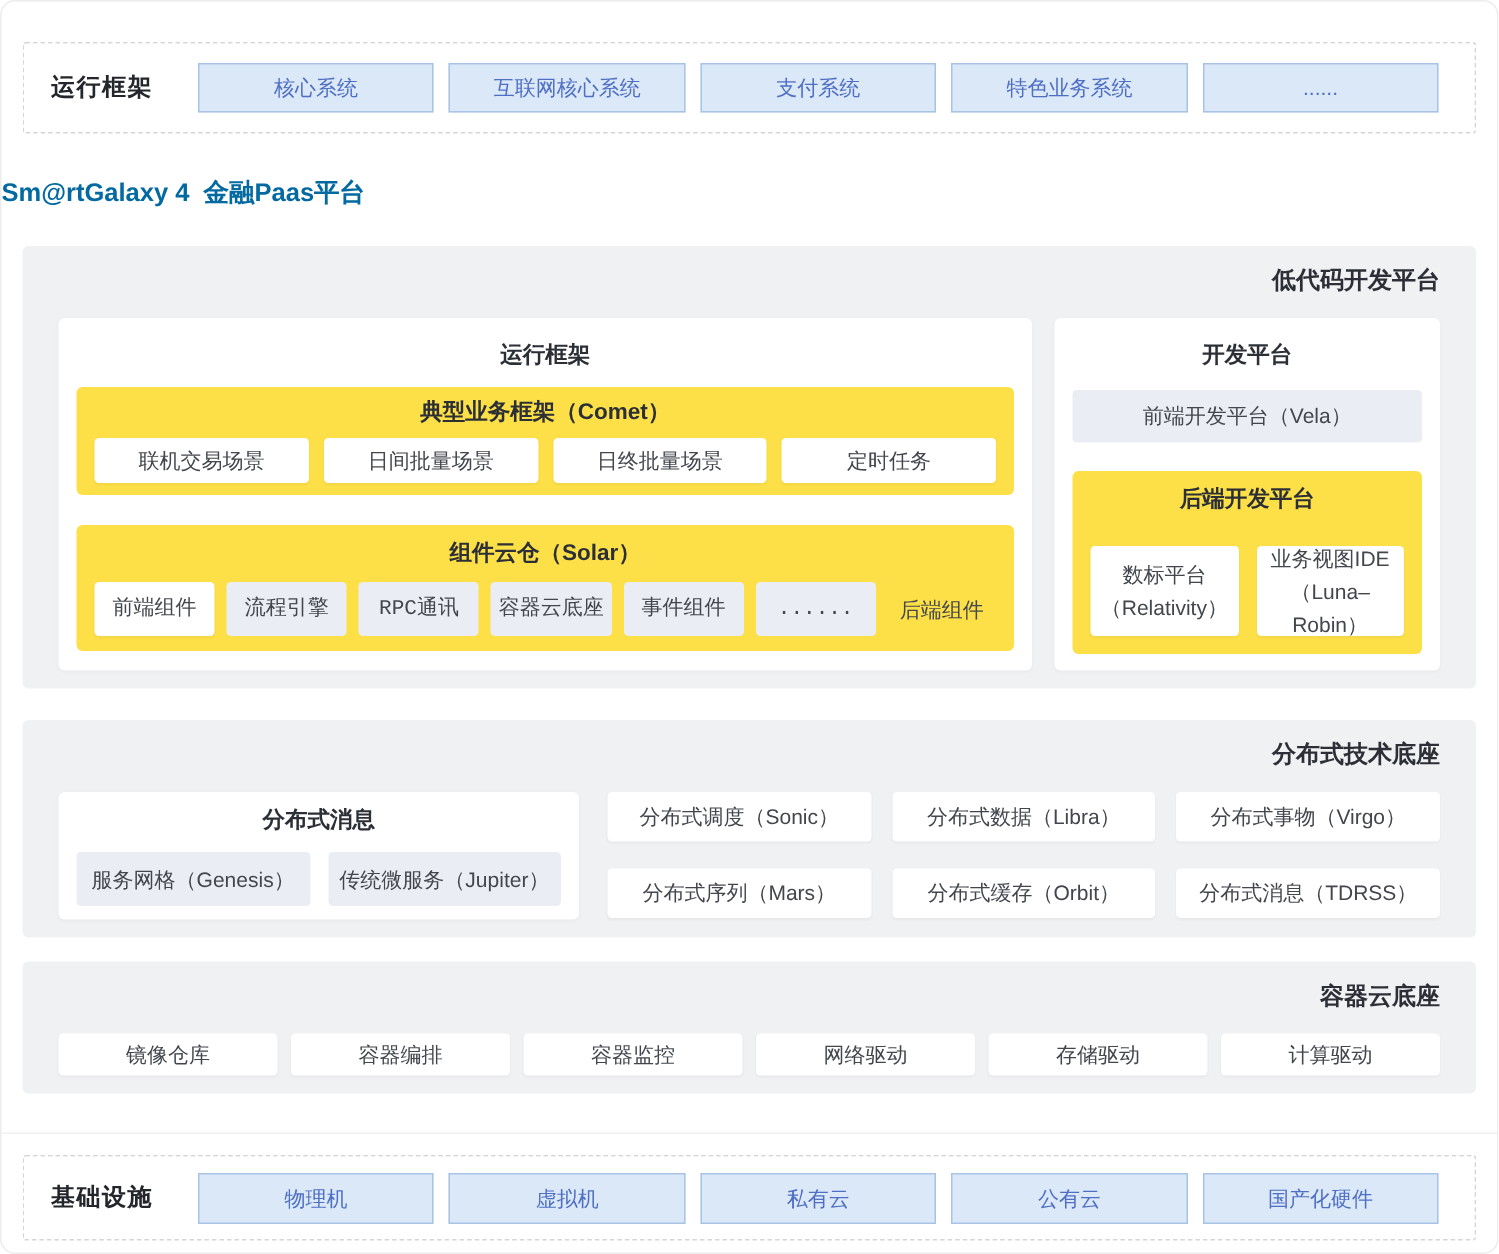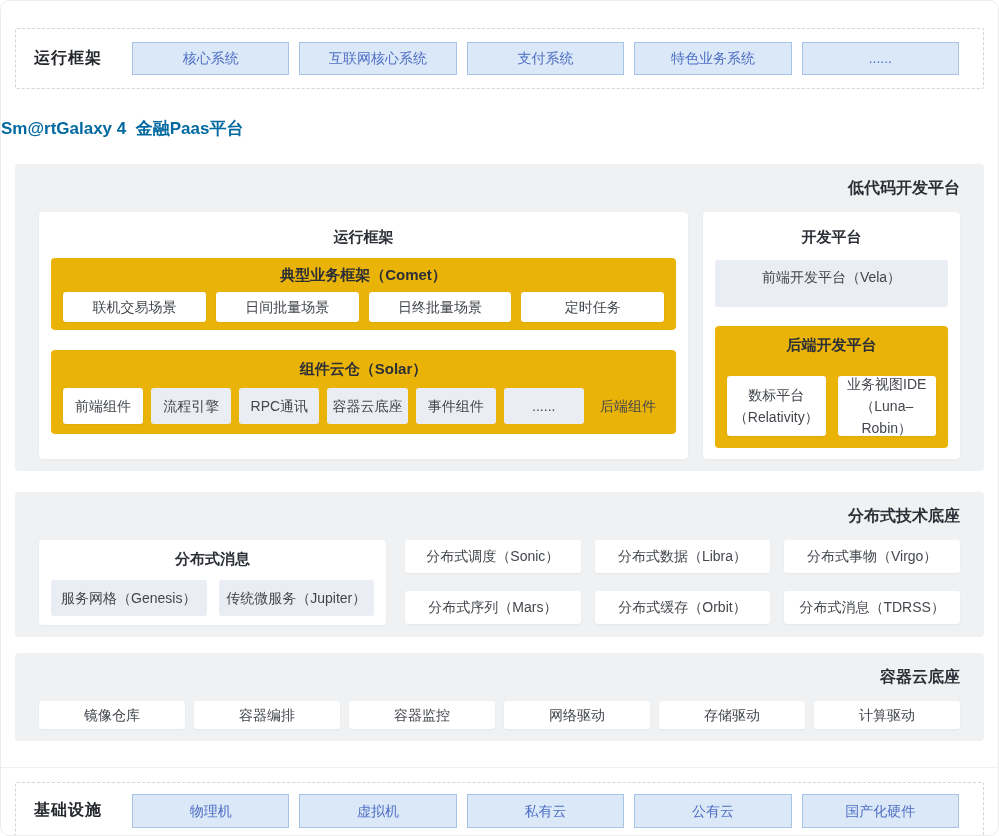--- a/index.html
+++ b/index.html
@@ -69,21 +69,21 @@
     font-size: 15px; font-weight: 700; text-align: center;
     color: #2c3036; line-height: 22px;
   }
 
   .white-panel {
     background: #ffffff;
     border-radius: 4px;
     box-shadow: 0 1px 3px rgba(31,35,41,0.04);
   }
   .sub-gray {
-    background: #eab308;
+    background: #fde047;
     border-radius: 4px;
   }
   .item-row { display: flex; gap: 10px; }
   .white-item {
     background: #ffffff; border-radius: 3px;
     text-align: center; font-size: 14px; color: #43474d;
     box-shadow: 0 1px 2px rgba(31,35,41,0.05);
   }
   .lav-item {
     background: #ebedf4; border-radius: 3px;
@@ -96,26 +96,26 @@
   
   .lowcode-content { display: flex; gap: 15px; }
   .runtime { flex: 1; padding: 10px 12px 10px; }
   .runtime > .panel-subtitle { margin: 4px 0 10px; }
   .comet { padding: 6px 12px 8px; }
   .comet .sub-title { margin-bottom: 6px; }
   .comet .white-item { flex: 1; height: 30px; line-height: 30px; }
   .solar { margin-top: 20px; padding: 8px 12px 10px; }
   .solar .sub-title { margin-bottom: 8px; }
   .solar .item-row { gap: 8px; }
-  .solar .white-item, .solar .lav-item { flex: 1; height: 36px; line-height: 36px; }
+  .solar .white-item, .solar .lav-item { flex: 1; height: 36px; line-height: 36px; font-family: Liberation Mono, monospace; }
   .solar .plain-item { flex: 0.9; height: 36px; line-height: 36px; }
 
   .devplat { width: 257px; flex: none; padding: 10px 12px 11px; }
   .devplat > .panel-subtitle { margin: 4px 0 12px; }
-  .lav-item.full { display: block; height: 47px; line-height: 35px; }
+  .lav-item.full { display: block; height: 35px; line-height: 35px; }
   .backend { margin-top: 19px; padding: 8px 12px 12px; }
   .two-col { display: flex; gap: 12px; margin-top: 20px; }
   .two-line {
     flex: 1; height: 60px;
     display: flex; flex-direction: column; justify-content: center;
     line-height: 22px; font-size: 14px;
   }
 
   
   .dist-content { display: flex; gap: 19px; }

